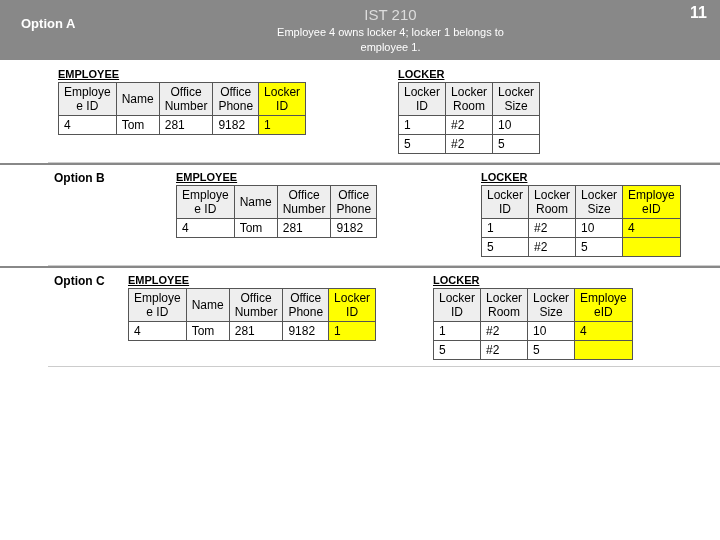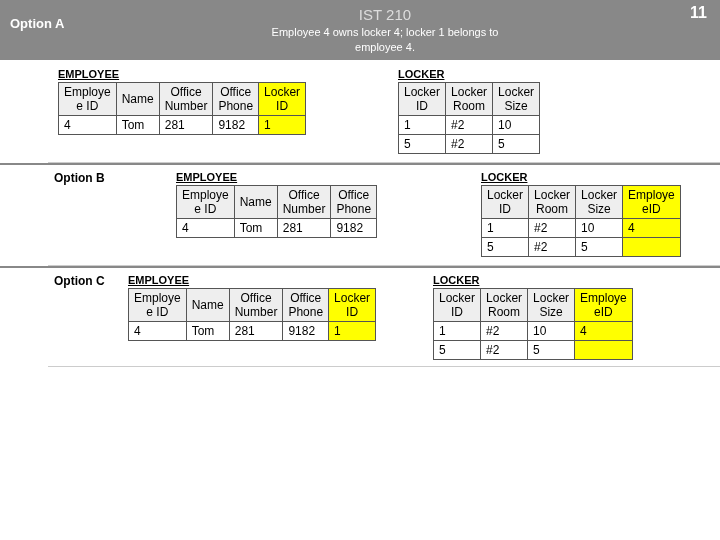--- a/index.html
+++ b/index.html
@@ -71,25 +71,25 @@
     }
     .section-divider {
       border-top: 2px solid #888;
       margin: 0;
     }
   </style>
 </head>
 <body>
 
 <div class="header">
-  <div style="min-width:70px; font-size:13px; font-weight:bold; color:#fff; padding-top:12px;">Option A</div>
+  <div style="min-width:70px; font-size:13px; font-weight:bold; color:#fff; padding-top:12px;margin-left:11px;">Option A</div>
   <div class="header-title">
     <div style="font-size:15px; color:#ddd;">IST 210</div>
     <div>Employee 4 owns locker 4; locker 1 belongs to</div>
-    <div>employee 4.</div>
+    <div>employee 1.</div>
   </div>
   <div class="header-page">11</div>
 </div>
 
 <div class="content">
 
   <div class="section" style="padding-top:4px; padding-bottom:6px;">
     <div class="half">
       <div class="half-title">EMPLOYEE</div>
       <table>

